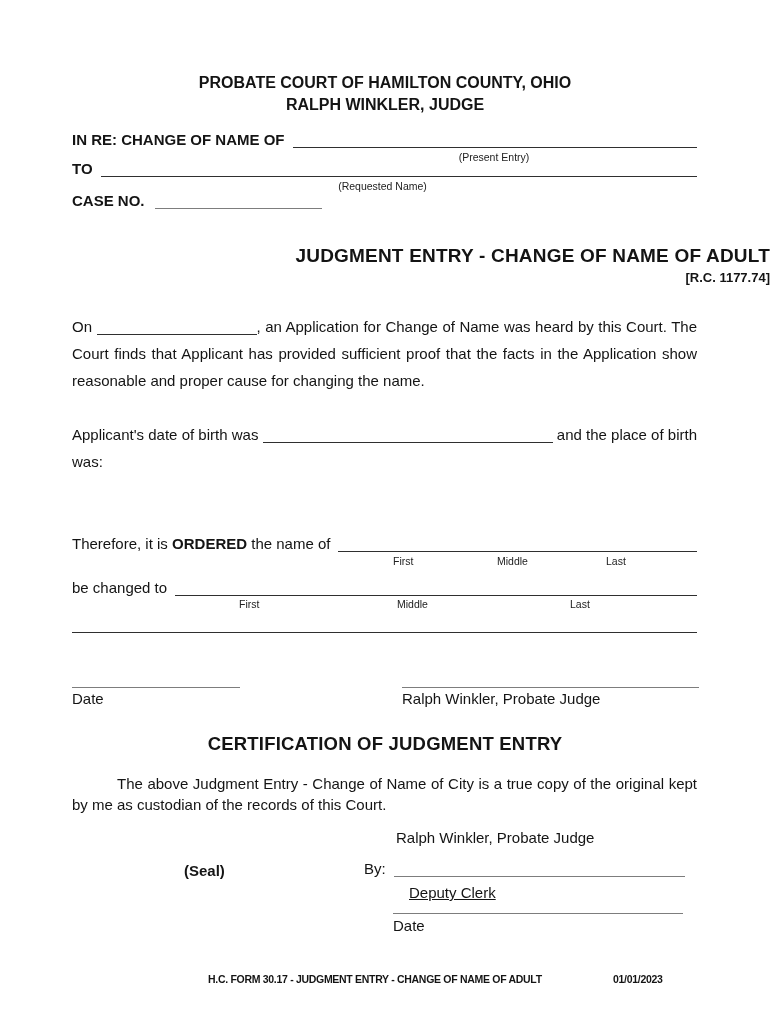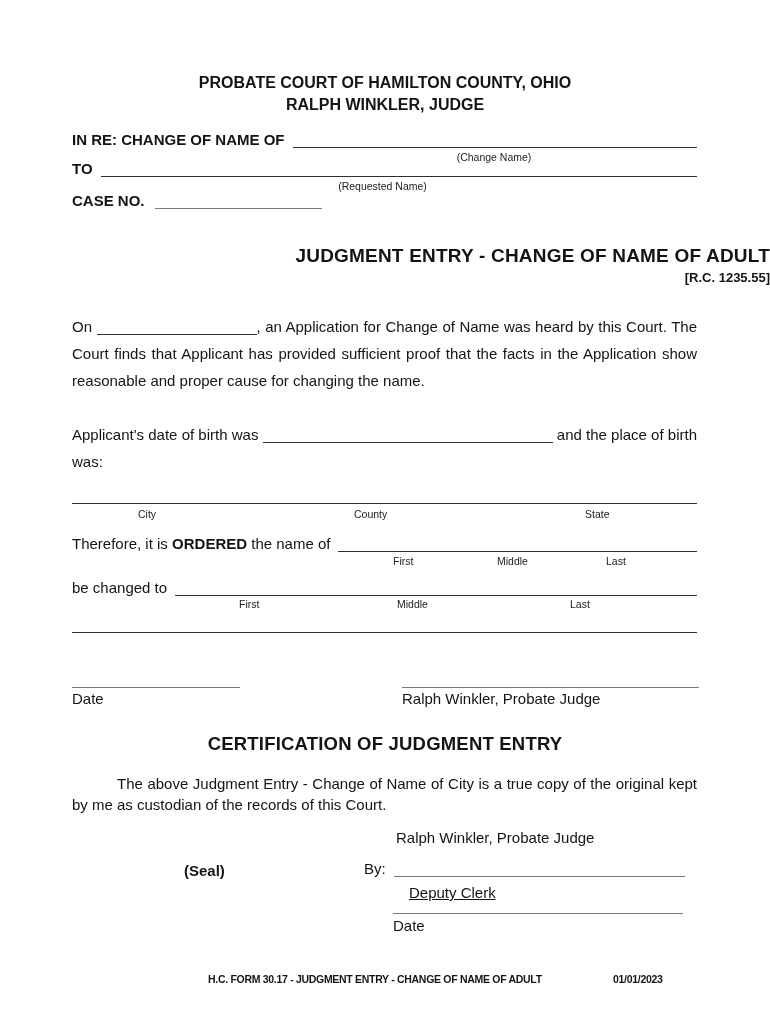--- a/index.html
+++ b/index.html
@@ -75,57 +75,52 @@
 
   <div class="abs header">
     <div>PROBATE COURT OF HAMILTON COUNTY, OHIO</div>
     <div>RALPH WINKLER, JUDGE</div>
   </div>
 
   <div class="abs row in-re-row">
     <span class="b nowrap">IN RE: CHANGE OF NAME OF</span>
     <span class="fill-line"></span>
   </div>
-  <div class="abs hint present-hint">(Change Name)</div>
+  <div class="abs hint present-hint">(Present Entry)</div>
 
   <div class="abs row to-row">
     <span class="b nowrap">TO</span>
     <span class="fill-line"></span>
   </div>
   <div class="abs hint requested-hint">(Requested Name)</div>
 
   <div class="abs row case-row">
     <span class="b nowrap">CASE NO.</span>
     <span class="fill-line case-blank"></span>
   </div>
 
   <div class="abs title-block">
     <div class="title-main">JUDGMENT ENTRY - CHANGE OF NAME OF ADULT</div>
-    <div class="title-statute">[R.C. 1235.55]</div>
+    <div class="title-statute">[R.C. 1177.74]</div>
   </div>
 
   <div class="abs p1">
     <div class="jl"><span>On</span>
       <span class="blank blank-p1"></span><span>, an Application for Change of Name was heard by this Court. The</span></div>
     <div class="jl">Court finds that Applicant has provided sufficient proof that the facts in the Application show</div>
     <div>reasonable and proper cause for changing the name.</div>
   </div>
 
   <div class="abs p2">
     <div class="jl"><span>Applicant's date of birth was</span>
       <span class="blank blank-p2"></span>
       <span>and the place of birth</span></div>
     <div>was:</div>
   </div>
 
-  <div class="abs rule place-line">
-    <span class="hint lbl-city">City</span>
-    <span class="hint lbl-county">County</span>
-    <span class="hint lbl-state">State</span>
-  </div>
 
   <div class="abs row ordered-row">
     <span class="nowrap">Therefore, it is</span>&nbsp;<span class="b nowrap">ORDERED</span>&nbsp;<span class="nowrap">the name of</span>
     <span class="fill-line"></span>
   </div>
   <div class="abs ordered-labels">
     <span class="hint ord-first">First</span>
     <span class="hint ord-middle">Middle</span>
     <span class="hint ord-last">Last</span>
   </div>

